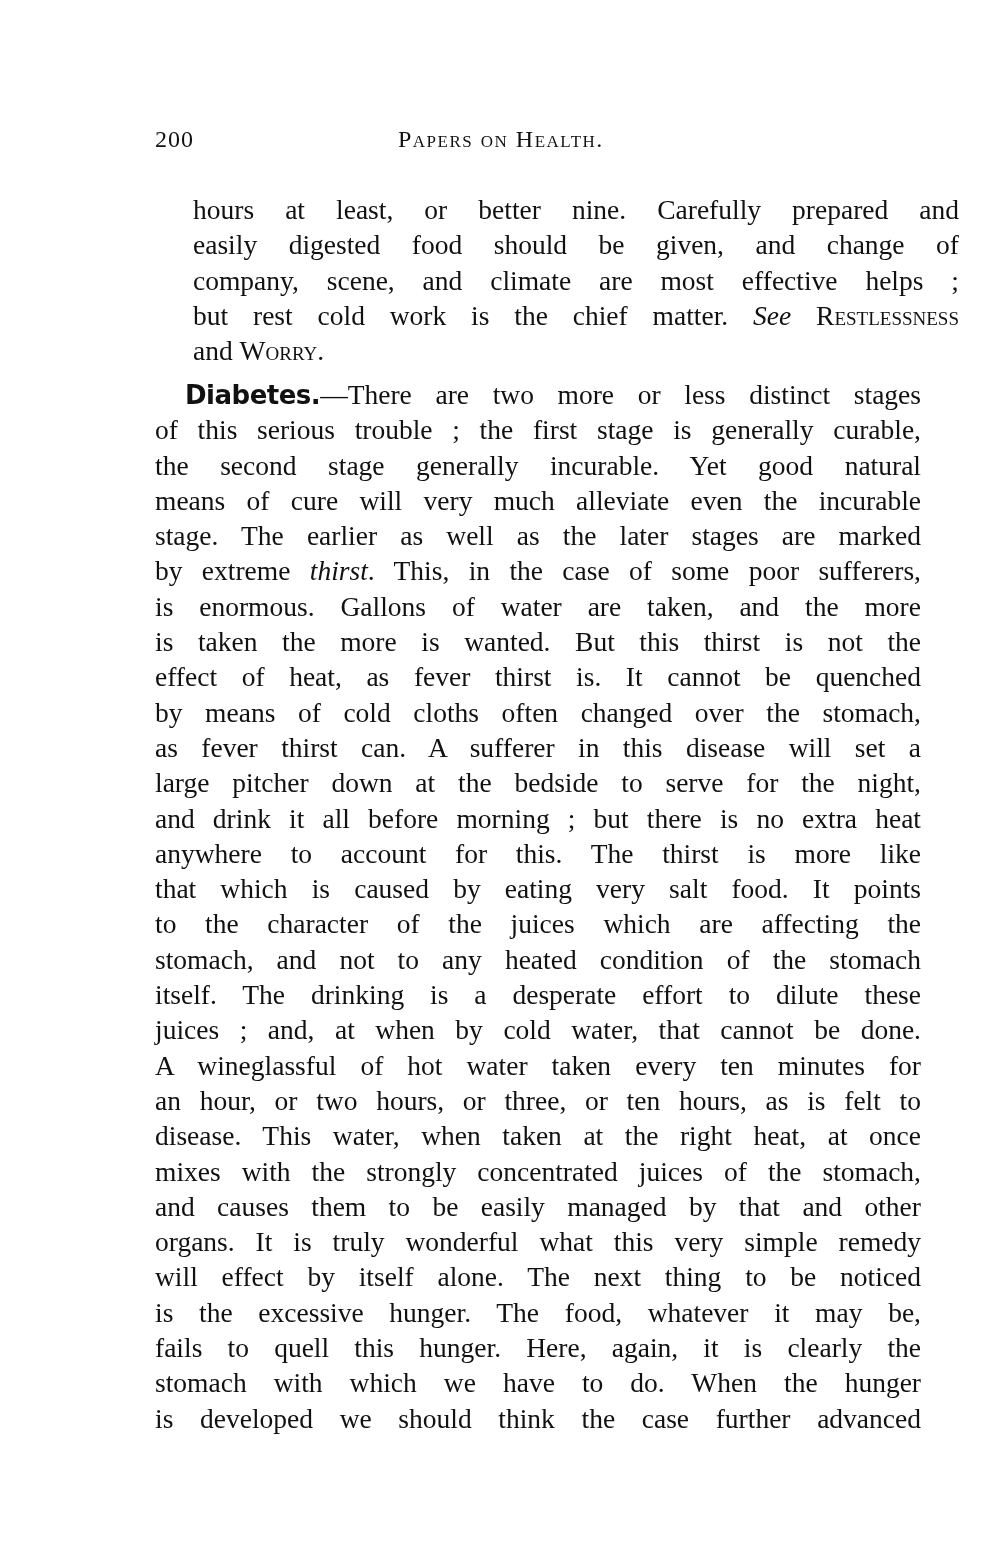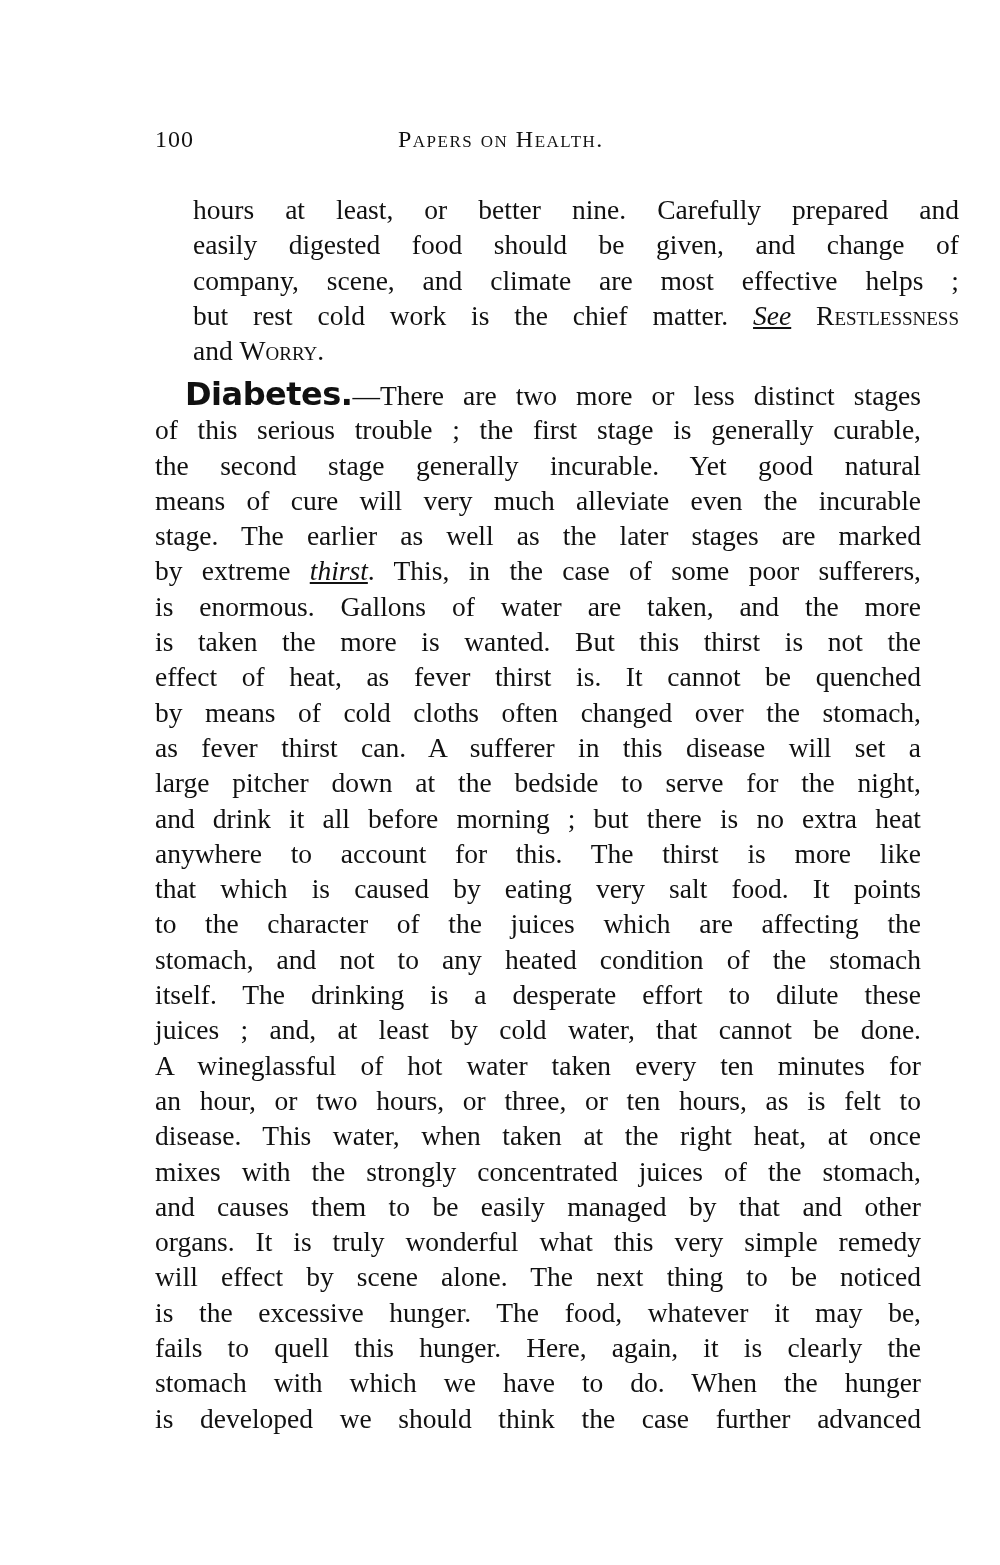--- a/index.html
+++ b/index.html
@@ -60,37 +60,36 @@
       height: 35.3px;
     }
     .line.last {
       text-align-last: left;
     }
     .sc {
       font-variant: small-caps;
     }
     .it {
       font-style: italic;
-      text-decoration: underline;
     }
     .entry-head {
       font-family: "DejaVu Sans", "Liberation Sans", sans-serif;
       font-weight: bold;
-      font-size: 32px;
+      font-size: 26px;
       letter-spacing: -0.5px;
     }
     .indent { padding-left: 30px; }
   </style>
 </head>
 <body>
 
 <div class="page">
 
   <div class="running-head">
-    <span class="page-number">100</span>
+    <span class="page-number">200</span>
     <span class="running-title">Papers on Health.</span>
   </div>
 
   <div class="body-text para-1">
     <span class="line">hours at least, or better nine.  Carefully prepared and</span>
     <span class="line">easily digested food should be given, and change of</span>
     <span class="line">company, scene, and climate are most effective helps ;</span>
     <span class="line"><span>but rest cold work is the chief matter.</span> <span class="it">See</span> <span class="sc">Restlessness</span></span>
     <span class="line last"><span>and</span> <span class="sc">Worry</span><span>.</span></span>
   </div>
@@ -107,27 +106,27 @@
     <span class="line">effect of heat, as fever thirst is.  It cannot be quenched</span>
     <span class="line">by means of cold cloths often changed over the stomach,</span>
     <span class="line">as fever thirst can.  A sufferer in this disease will set a</span>
     <span class="line">large pitcher down at the bedside to serve for the night,</span>
     <span class="line">and drink it all before morning ; but there is no extra heat</span>
     <span class="line">anywhere to account for this.  The thirst is more like</span>
     <span class="line">that which is caused by eating very salt food.  It points</span>
     <span class="line">to the character of the juices which are affecting the</span>
     <span class="line">stomach, and not to any heated condition of the stomach</span>
     <span class="line">itself.  The drinking is a desperate effort to dilute these</span>
-    <span class="line">juices ; and, at least by cold water, that cannot be done.</span>
+    <span class="line">juices ; and, at when by cold water, that cannot be done.</span>
     <span class="line">A wineglassful of hot water taken every ten minutes for</span>
     <span class="line">an hour, or two hours, or three, or ten hours, as is felt to</span>
     <span class="line">disease.  This water, when taken at the right heat, at once</span>
     <span class="line">mixes with the strongly concentrated juices of the stomach,</span>
     <span class="line">and causes them to be easily managed by that and other</span>
     <span class="line">organs.  It is truly wonderful what this very simple remedy</span>
-    <span class="line">will effect by scene alone.  The next thing to be noticed</span>
+    <span class="line">will effect by itself alone.  The next thing to be noticed</span>
     <span class="line">is the excessive hunger.  The food, whatever it may be,</span>
     <span class="line">fails to quell this hunger.  Here, again, it is clearly the</span>
     <span class="line">stomach with which we have to do.  When the hunger</span>
     <span class="line">is developed we should think the case further advanced</span>
   </div>
 
 </div>
 
 </body></html>

